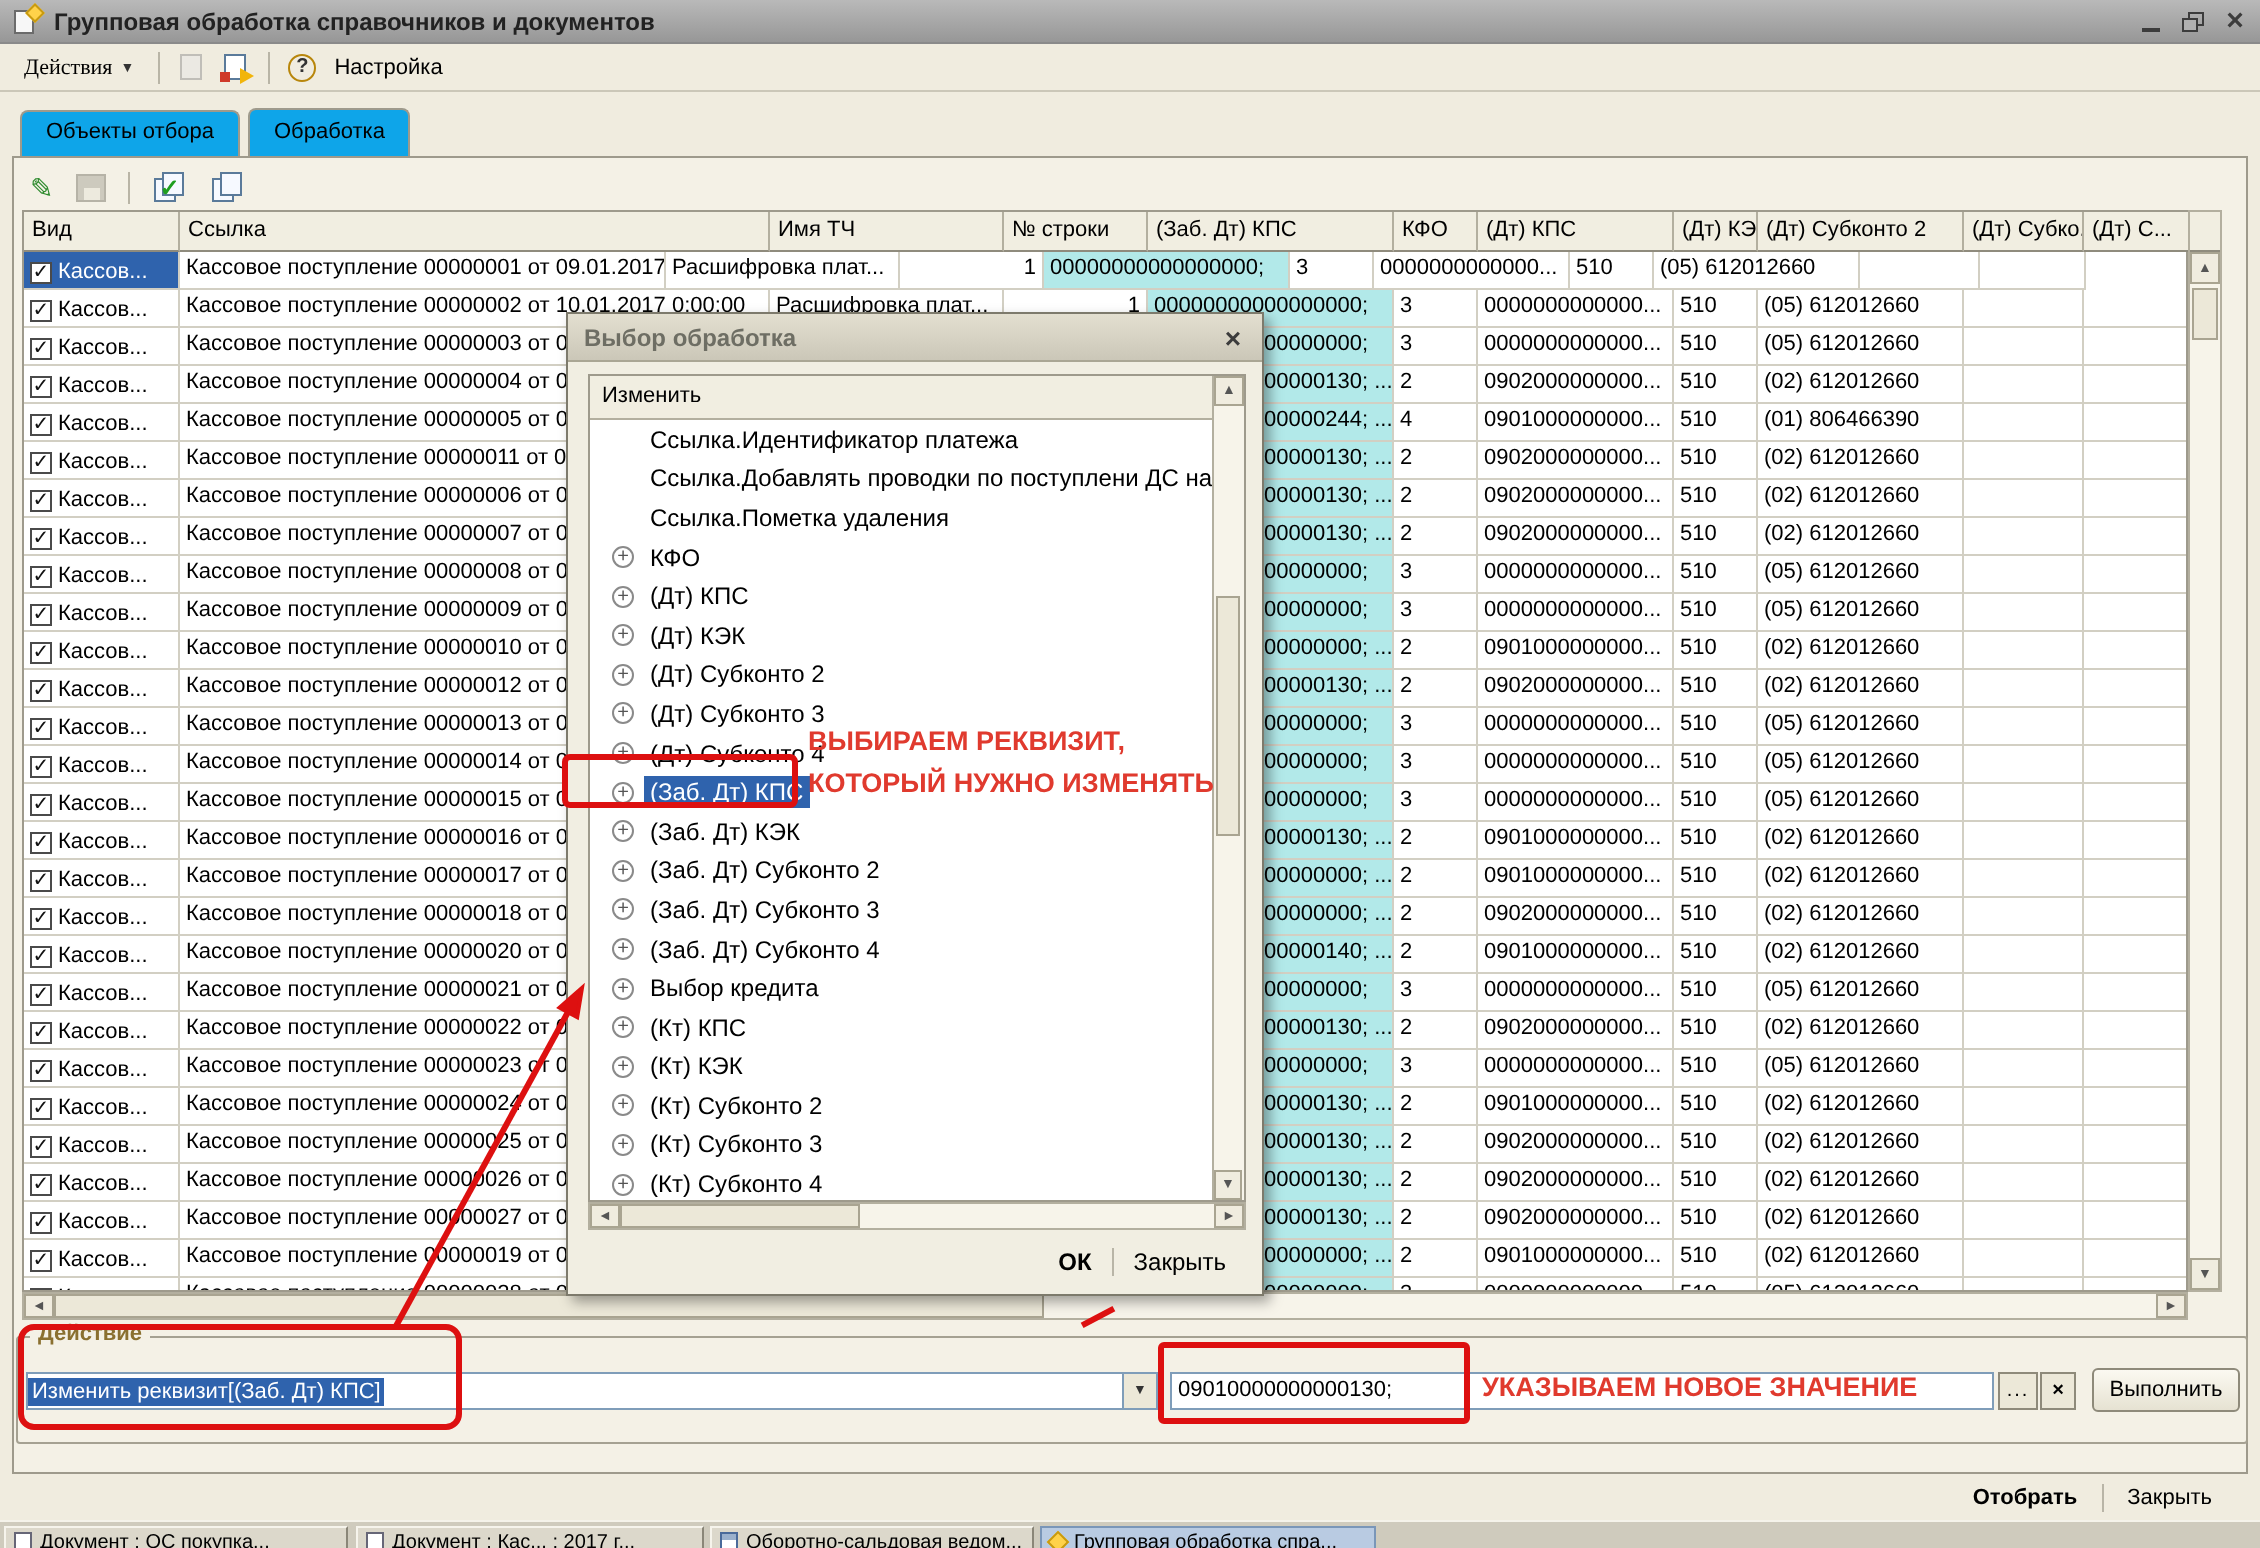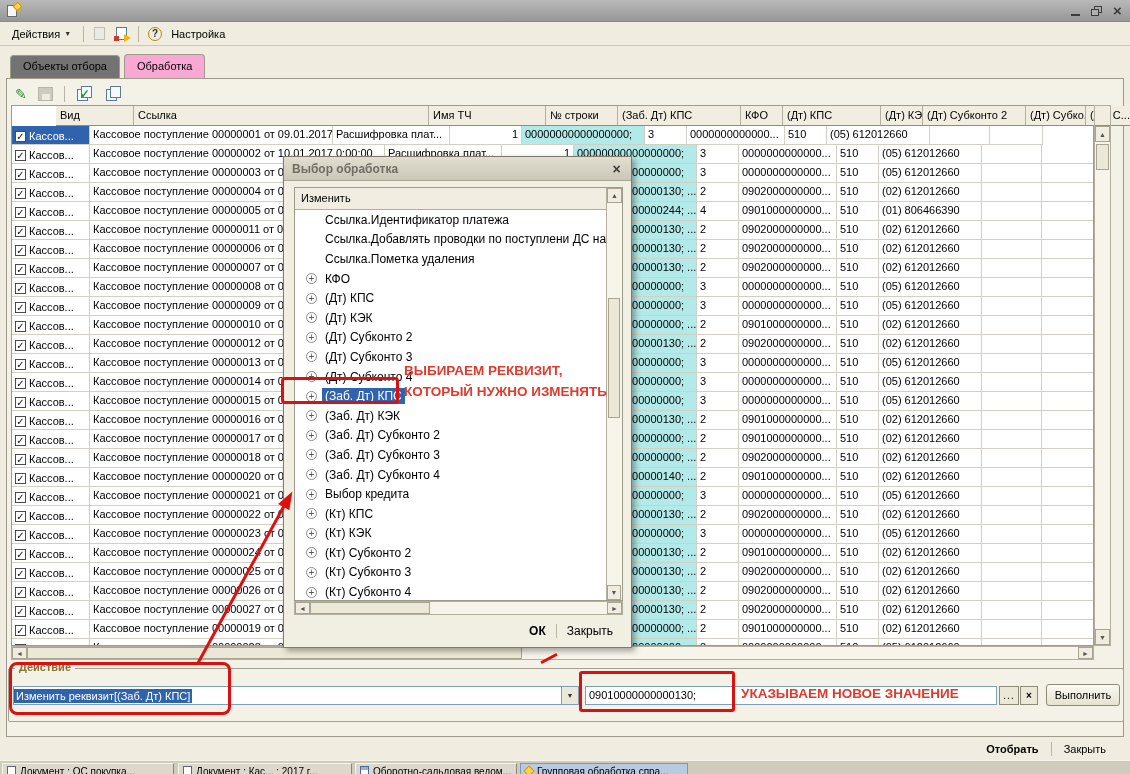--- a/index.html
+++ b/index.html
@@ -22,58 +22,58 @@
   .min-glyph { width:9px; height:2px; background:#3c3c3c; margin-top:9px; }
   .restore-glyph { position:relative; width:11px; height:10px; }
   .restore-glyph i { position:absolute; display:block; width:8px; height:7px; border:1px solid #3c3c3c; background:transparent; }
   .restore-glyph i.b { left:0; bottom:0; background:#b0b0b0; }
   .restore-glyph i.t { right:0; top:0; }
   .close-glyph { font-size:15px; font-weight:bold; line-height:15px; }
 
   
   .toolbar { position:absolute; left:0; top:22px; width:1130px; height:24px; background:#f0ecdf;
     border-bottom:1px solid #cbc7b8; display:flex; align-items:center; padding:0 5px; }
-  .tbtn { display:flex; align-items:center; gap:4px; padding:2px 6px; border:1px solid transparent; }
+  .tbtn { display:flex; align-items:center; gap:4px; padding:2px 6px; border:1px solid transparent;font-family:Liberation Serif, serif; }
   .tbtn .dd { font-size:7px; color:#333; }
   .tsep { width:1px; height:16px; background:#b9b5a6; margin:0 5px; }
   .ticon { width:18px; height:18px; margin:0 2px; position:relative; }
   .icon-page { position:absolute; left:3px; top:2px; width:11px; height:13px; background:#e8e8e8; border:1px solid #9a9a9a; }
   .ticon.colored .icon-page { background:#fff; border-color:#5a7a9a; }
   .ticon.colored .arrow { position:absolute; right:0; bottom:1px; width:0; height:0;
     border-left:7px solid #f2b register:none; border-left:7px solid #f2b50a; border-top:4px solid transparent; border-bottom:4px solid transparent; }
   .ticon.colored .dot { position:absolute; left:1px; bottom:2px; width:5px; height:5px; background:#cf3a2a; }
   .ticon.disabled { opacity:.55; }
   .help-icon { width:14px; height:14px; border-radius:50%; border:1px solid #b8860b; color:#333;
     font-size:10px; font-weight:bold; display:flex; align-items:center; justify-content:center; margin:0 4px; }
   .tlabel { padding:2px 5px; }
 
   
   .tabs { position:absolute; left:10px; top:55px; height:24px; display:flex; gap:4px; z-index:3; }
   .tab { padding:4px 12px 3px; border:1px solid #9e9a8c; border-bottom:none; border-radius:4px 4px 0 0;
-    background:#737373; height:23px; }
-  .tab.active { background:#f9a8d4; height:24px; margin-top:-1px; padding-top:5px; position:relative; z-index:4; }
+    background:#0ea5e9; height:23px; }
+  .tab.active { background:#0ea5e9; height:24px; margin-top:-1px; padding-top:5px; position:relative; z-index:4; }
 
   
   .panel { position:absolute; left:6px; top:78px; width:1118px; height:659px;
     border:1px solid #9e9a8c; background:#f4f1e6; }
 
   .inner-toolbar { position:absolute; left:6px; top:5px; height:20px; display:flex; align-items:center; }
   .pencil-icon { color:#2e8b2e; font-size:14px; margin:0 6px 0 2px; transform:rotate(0deg); }
   .floppy-icon { position:relative; width:15px; height:14px; background:#b4b1a4; border:1px solid #8e8b7e; margin:0 5px; opacity:.6; }
   .floppy-icon i { position:absolute; left:3px; bottom:0; width:8px; height:6px; background:#e9e6da; display:block; }
   .isep { width:1px; height:16px; background:#b9b5a6; margin:0 6px; }
   .pages-icon { position:relative; width:17px; height:16px; margin:0 6px; }
   .pages-icon .p1, .pages-icon .p2 { position:absolute; width:11px; height:12px; background:#f6f9ff; border:1px solid #5a7a9a; }
   .pages-icon .p2 { left:0; top:3px; }
   .pages-icon .p1 { left:4px; top:0; }
   .pages-icon .chk { position:absolute; left:3px; top:1px; color:#1f9e1f; font-weight:bold; font-size:12px; z-index:2; }
 
   
   .grid { position:absolute; left:4px; top:26px; width:1083px; height:541px; background:#fff; border:1px solid #9e9a8c; }
-  .grid-header { display:flex; height:20px;margin-left:44px; }
+  .grid-header { display:flex; height:20px; }
   .th { background:#f1eee1; border-right:1px solid #b3af9f; border-bottom:1px solid #8f8b7d;
     padding:3px 4px 0; white-space:nowrap; overflow:hidden; flex:none; }
   .grid-body { height:519px; overflow:hidden; }
   .grid-row { display:flex; height:19px; }
   .c { border-right:1px solid #d2cfc3; border-bottom:1px solid #d2cfc3; padding:2px 3px 0;
     white-space:nowrap; overflow:hidden; background:#fff; flex:none; }
   .c.num { text-align:right; }
   .c.zab { background:var(--cyan-column,#b2e9e9); }
   .c.vid { display:flex; align-items:center; gap:3px; }
   .c.vid.sel { background:var(--selection-blue,#2f63ad); color:#fff; }
@@ -170,20 +170,21 @@
 
 <div class="screen">
 
   <div class="window">
 
     <div class="titlebar">
       <span class="app-icon">
           <i class="page"></i>
           <i class="spark"></i>
         </span>
+      <span class="title">Групповая обработка справочников и документов</span>
       <span class="win-controls">
         <span class="wbtn">
             <span class="min-glyph"></span>
           </span>
         <span class="wbtn">
             <span class="restore-glyph">
               <i class="t"></i>
               <i class="b"></i>
             </span>
           </span>

